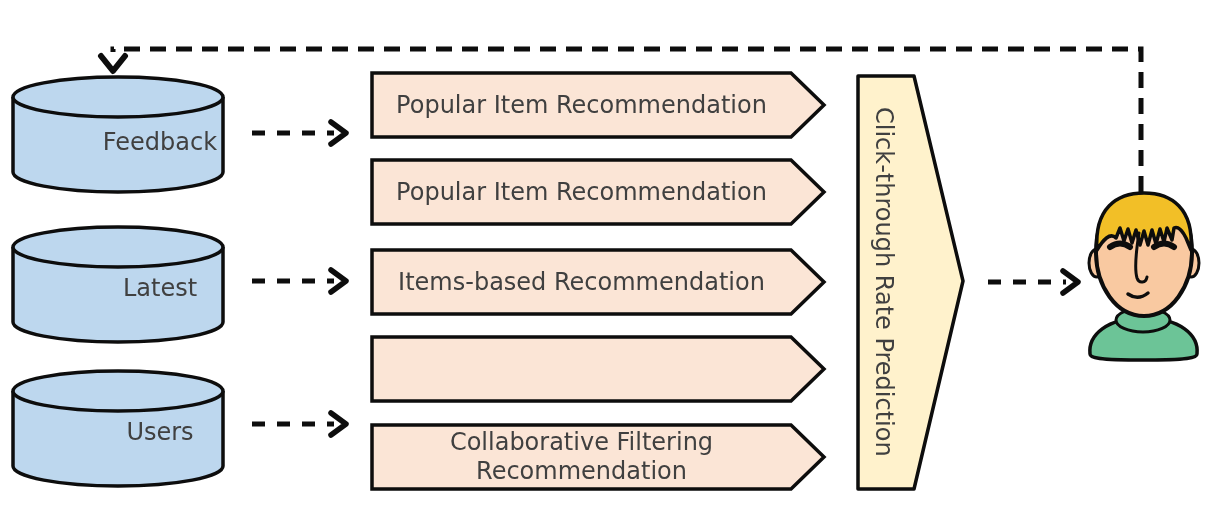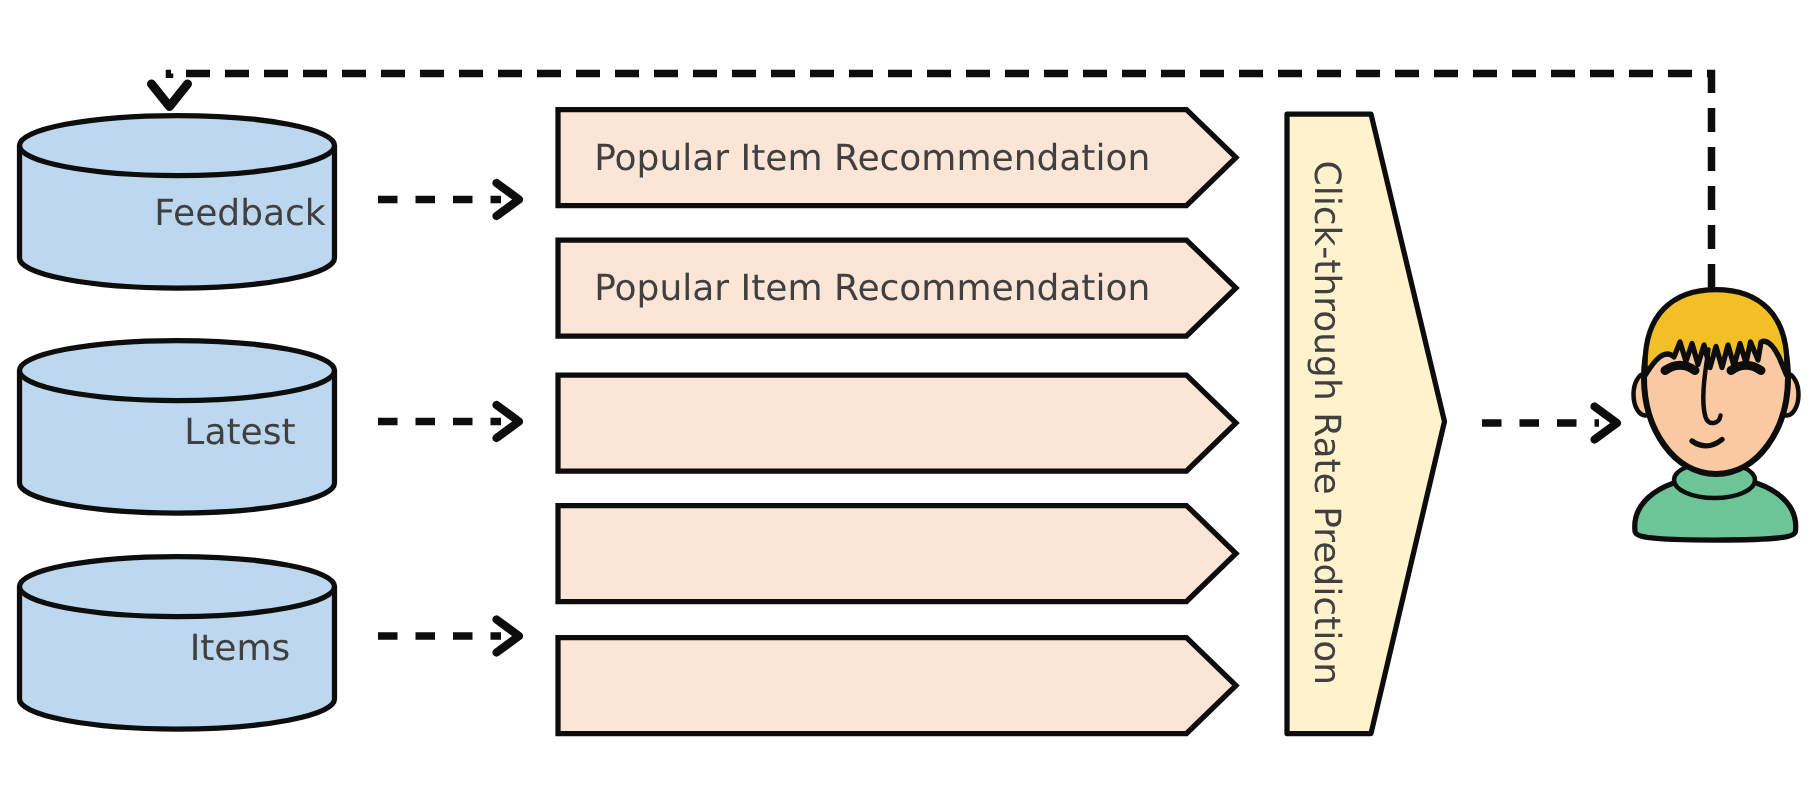--- a/index.html
+++ b/index.html
@@ -106,20 +106,22 @@
       <path d="M1154,247 Q1164,240 1174,247" fill="none" stroke="#0d0d0d" stroke-width="6" stroke-linecap="round"></path>
 
       <path d="M1139,233 C1136,252 1134,268 1137,278 C1139,284 1146,283 1147,277" fill="none" stroke="#0d0d0d" stroke-width="3" stroke-linecap="round"></path>
 
       <path d="M1128,294 Q1138,301 1148,293" fill="none" stroke="#0d0d0d" stroke-width="3.5" stroke-linecap="round"></path>
     </g>
   </svg>
 
   <div class="lbl db-lbl" style="top:124px">Feedback</div>
   <div class="lbl db-lbl" style="top:270px">Latest</div>
-  <div class="lbl db-lbl" style="top:414px">Items</div>
+  <div class="lbl db-lbl" style="top:414px">Users</div>
 
   <div class="lbl proc-lbl" style="top:73px">Popular Item Recommendation</div>
   <div class="lbl proc-lbl" style="top:160px">Popular Item Recommendation</div>
+  <div class="lbl proc-lbl" style="top:250px">Items-based Recommendation</div>
+  <div class="lbl proc-lbl" style="top:425px">Collaborative Filtering Recommendation</div>
 
   <div class="lbl agg-lbl">Click-through Rate Prediction</div>
 
 </div>
 
 </body></html>

